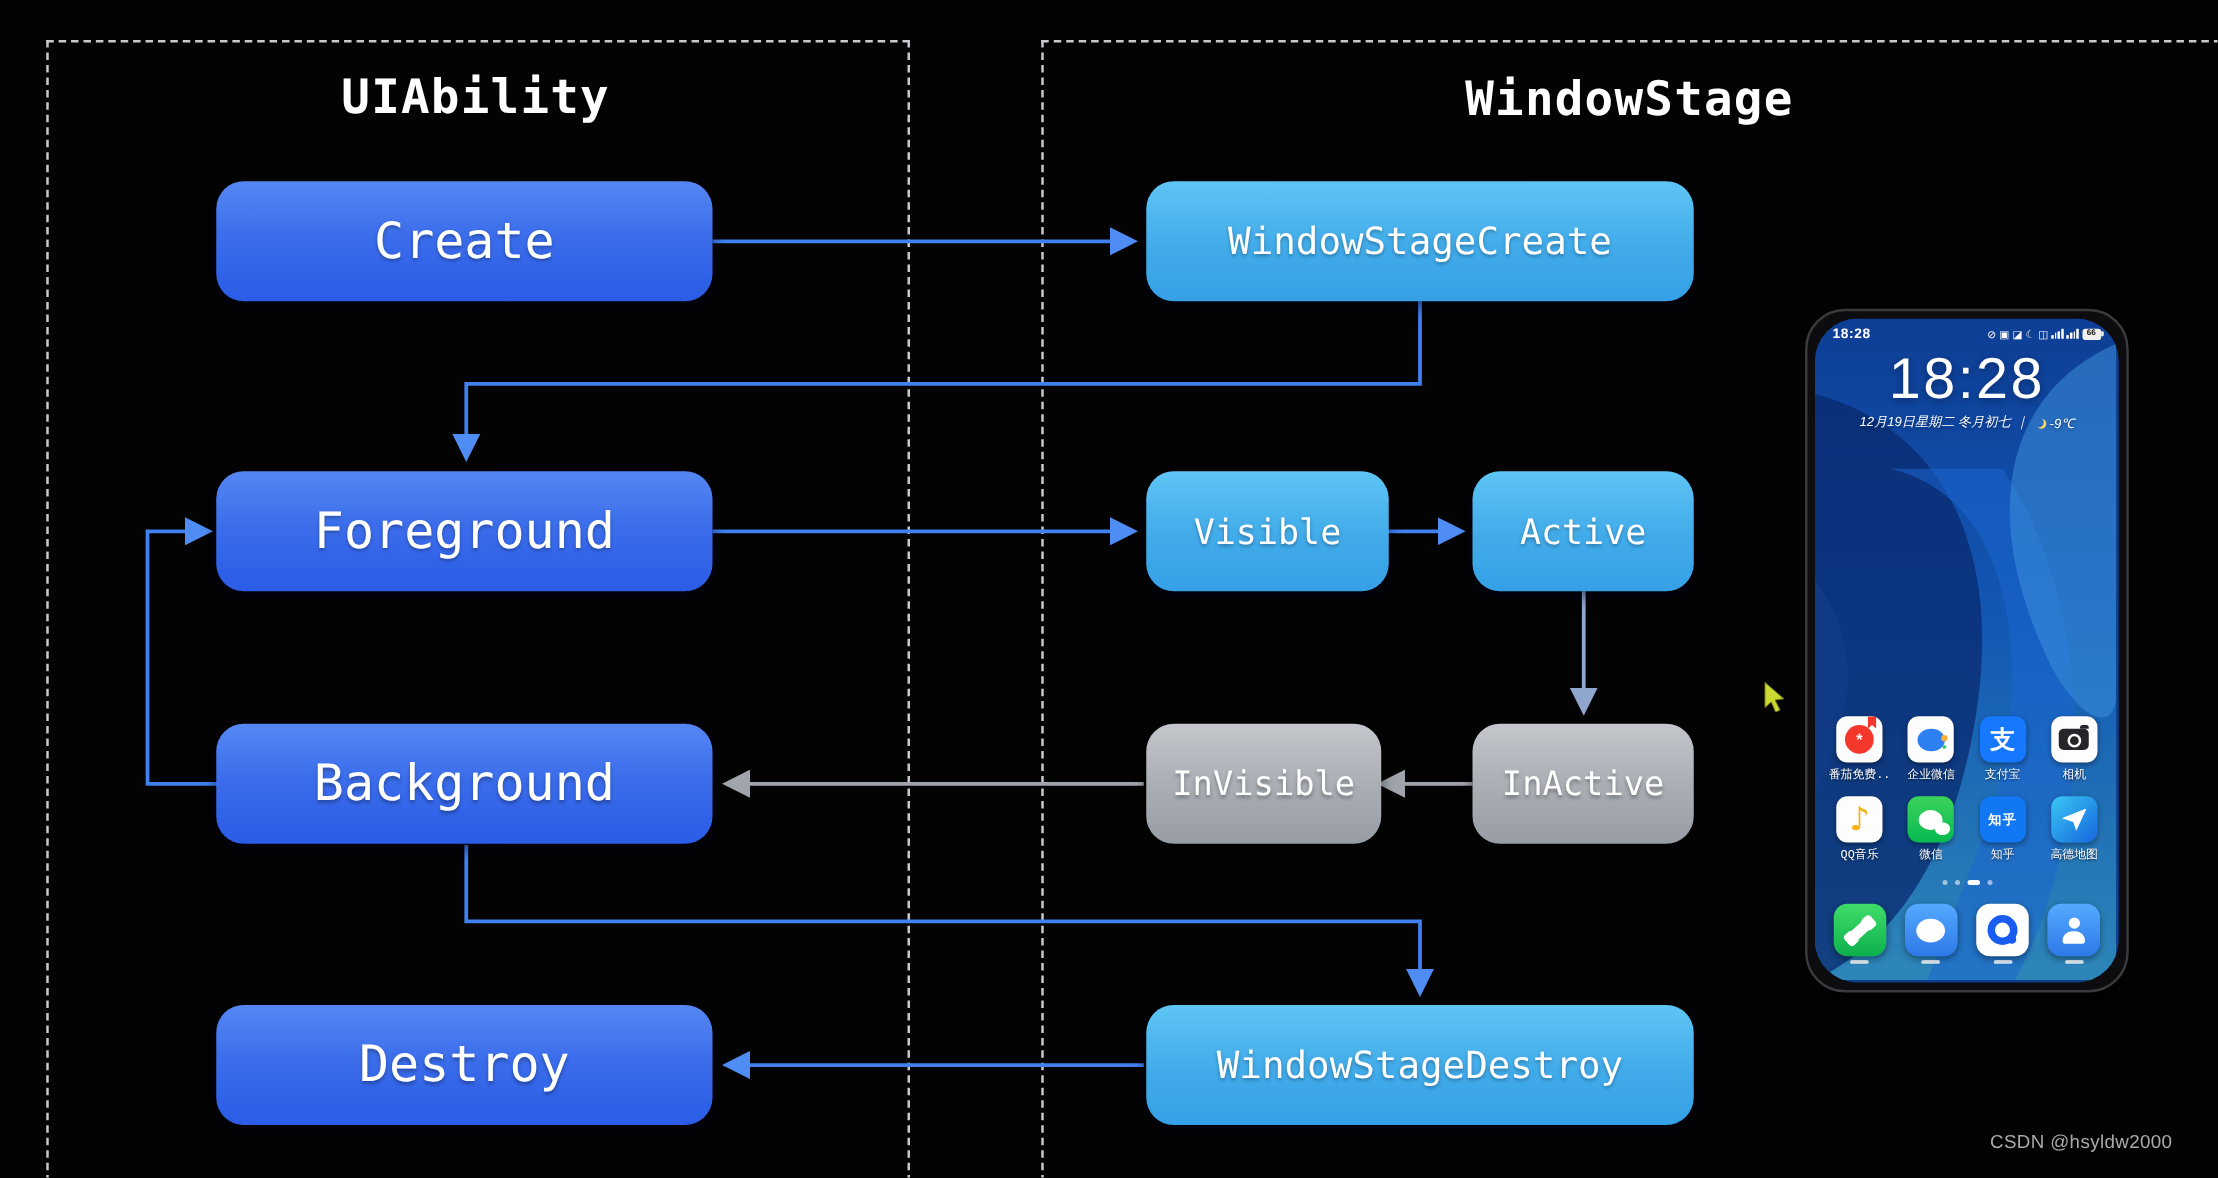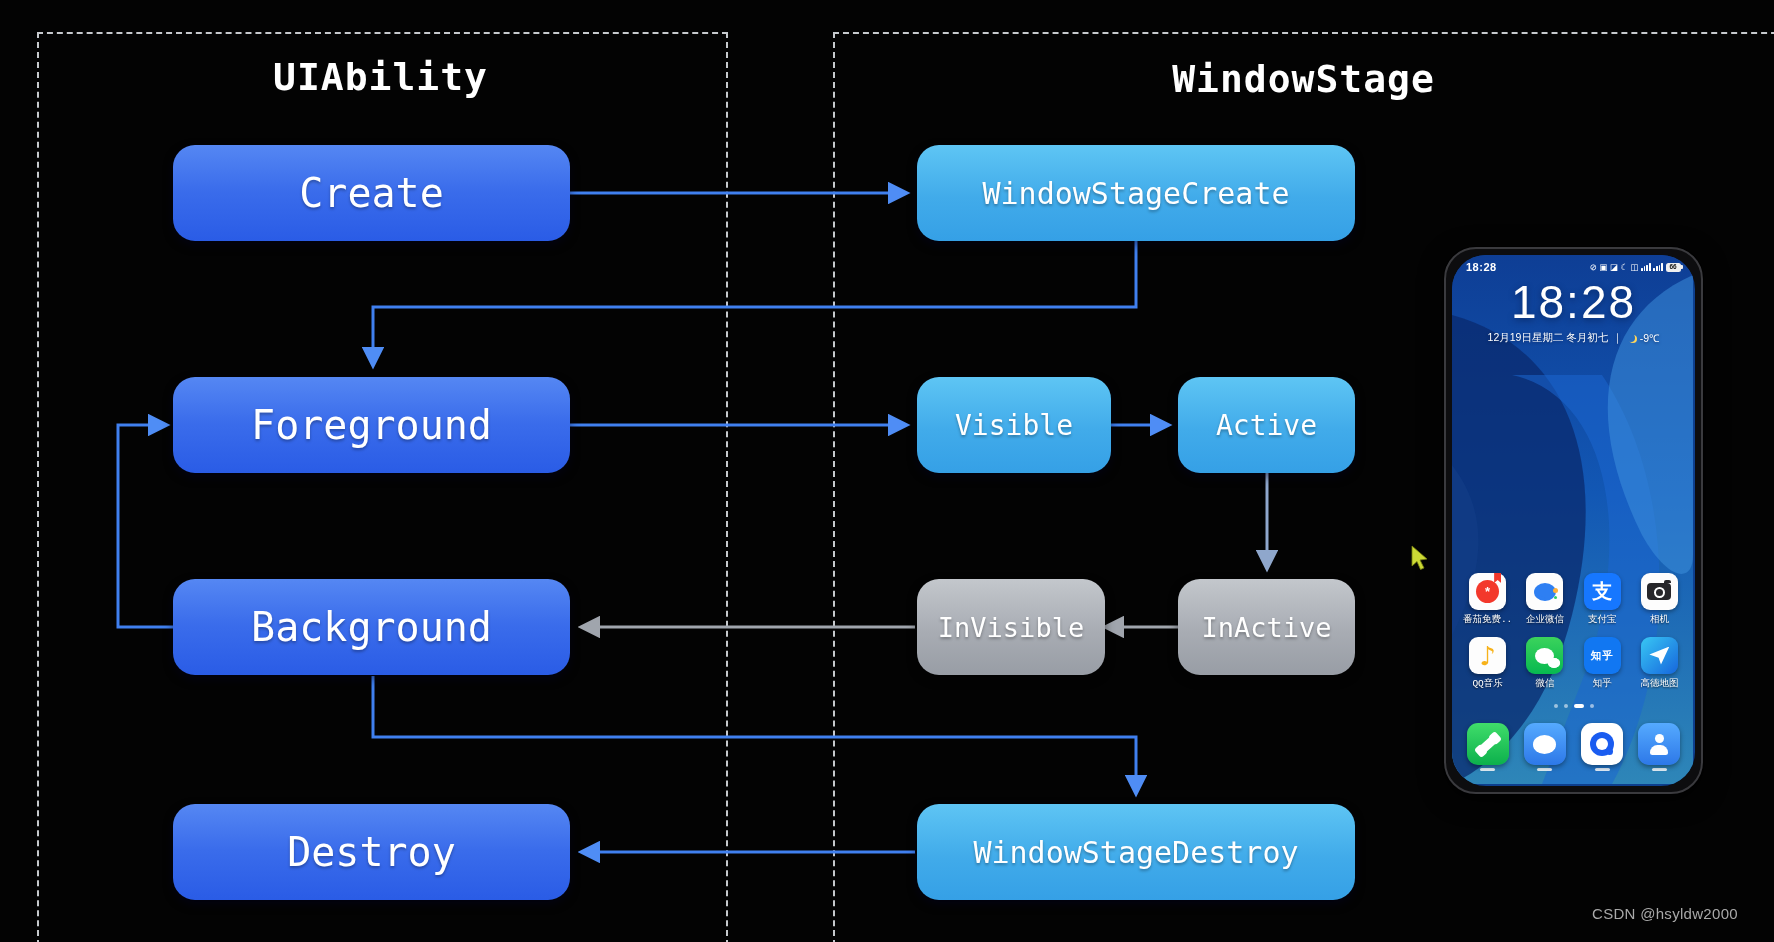--- a/index.html
+++ b/index.html
@@ -40,21 +40,21 @@
   .bars i{display:block;width:1.7px;background:#fff;border-radius:.5px;}
   .batt{display:flex;align-items:center;}
   .batt .cell{min-width:15px;height:9px;background:#efefef;border-radius:2.5px;color:#111;
               font-size:6.5px;font-weight:bold;display:flex;align-items:center;justify-content:center;}
   .batt .nub{width:1.6px;height:4px;background:#efefef;border-radius:0 1px 1px 0;margin-left:.8px;}
   .bigclock{position:absolute;top:20px;left:0;right:0;text-align:center;color:#fff;
             font-size:46px;font-weight:200;letter-spacing:2px;
             text-shadow:0 2px 6px rgba(0,20,60,.5);}
   .dateline{position:absolute;top:76px;left:0;right:0;text-align:center;color:#fff;
             font-size:10.5px;text-shadow:0 1px 3px rgba(0,20,60,.6);display:flex;
-            align-items:center;justify-content:center;gap:4px;}
+            align-items:center;justify-content:center;gap:4px;font-style:italic;}
   .moon{width:8px;height:8px;border-radius:50%;background:transparent;
         box-shadow:2px 1px 0 0 #ffd65c;display:inline-block;margin-right:1px;}
 
   .appgrid{position:absolute;top:318px;left:7px;right:7px;display:grid;
            grid-template-columns:repeat(4,1fr);row-gap:11px;}
   .appcell{display:flex;flex-direction:column;align-items:center;}
   .applabel{margin-top:3px;font-size:9.5px;color:#fff;text-shadow:0 1px 2px rgba(0,0,0,.7);
             white-space:nowrap;max-width:52px;overflow:hidden;font-family:Liberation Mono, monospace;}
   .tile{width:37px;height:37px;border-radius:9px;position:relative;display:flex;
         align-items:center;justify-content:center;box-shadow:0 2px 4px rgba(0,0,0,.35);}

